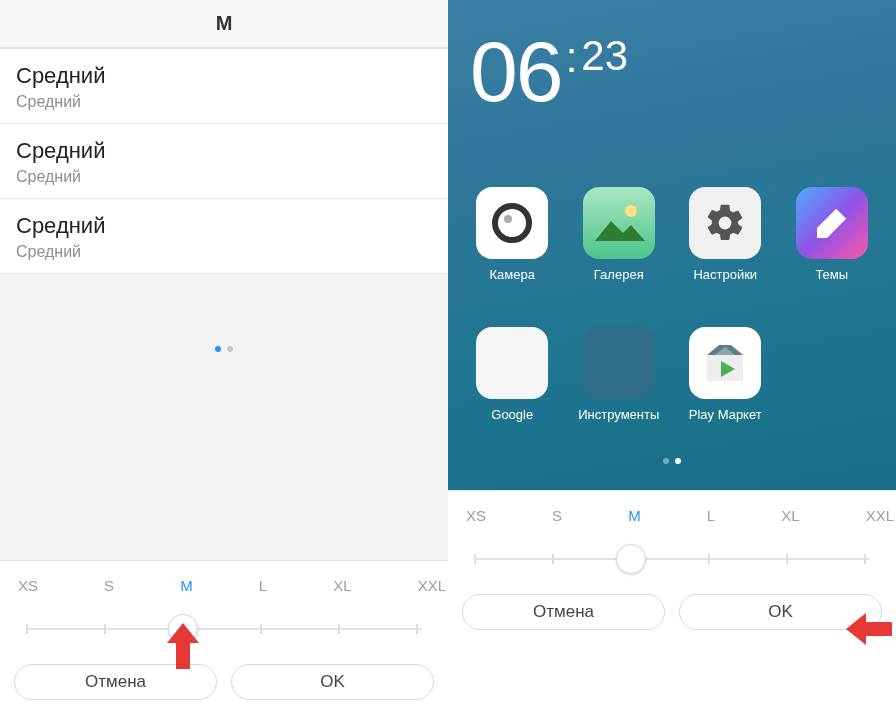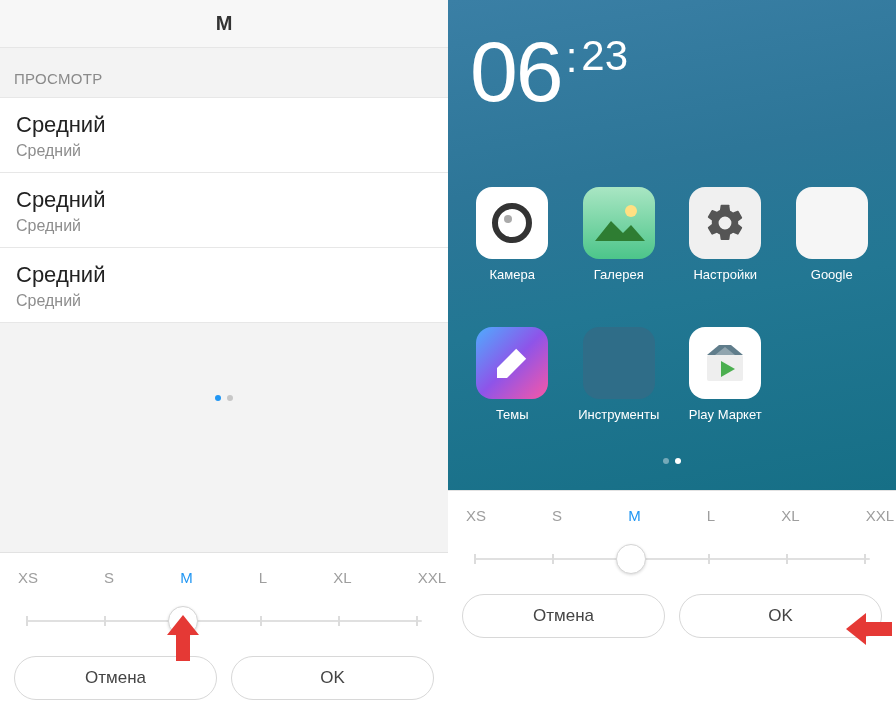--- a/index.html
+++ b/index.html
@@ -23,21 +23,21 @@
 
   
   .size-panel { background: #fff; border-top: 1px solid #e2e2e2; padding: 6px 0 0 0; }
   .size-labels { display: flex; justify-content: space-between; padding: 10px 2px 4px 18px; font-size: 15px; color: #9e9e9e; }
   .size-labels .active { color: #2196f3; }
   .slider-wrap { position: relative; height: 56px; padding: 0 26px; }
   .track { position: absolute; left: 26px; right: 26px; top: 30px; height: 2px; background: #e0e0e0; border-radius: 2px; }
   .tick { position: absolute; top: 26px; width: 2px; height: 10px; background: #dcdcdc; }
   .thumb { position: absolute; top: 16px; width: 30px; height: 30px; border-radius: 50%; background: #fff; border: 1px solid #d5d5d5; box-shadow: 0 1px 3px rgba(0,0,0,.15); transform: translateX(-50%); }
   .btn-row { display: flex; gap: 14px; padding: 10px 14px 16px 14px; }
-  .btn { flex: 1; height: 44px; border: 1px solid #d8d8d8; border-radius: 22px; background: #fff; display: flex; align-items: center; justify-content: center; font-size: 17px; color: #444; cursor: pointer; }
+  .btn { flex: 1; height: 36px; border: 1px solid #d8d8d8; border-radius: 22px; background: #fff; display: flex; align-items: center; justify-content: center; font-size: 17px; color: #444; cursor: pointer; }
 
   
   .home { position: relative; flex: 0 0 490px; height: 490px; background: linear-gradient(170deg, #3a7fa5 0%, #2d7698 35%, #227793 60%, #166f86 100%); overflow: hidden; padding-left: 8px; }
   .clock { position: absolute; left: 22px; top: 28px; display: flex; align-items: flex-start; color: #fff; }
   .clock .hh { font-size: 86px; font-weight: 200; letter-spacing: -2px; line-height: 1; }
   .clock .sep { font-size: 42px; font-weight: 300; margin: 6px 4px 0 4px; }
   .clock .mm { font-size: 42px; font-weight: 300; margin-top: 4px; text-align: center; }
 
   .grid { position: absolute; left: 0; right: 0; top: 160px; padding: 0 16px; display: grid; grid-template-columns: repeat(4, 1fr); column-gap: 10px; row-gap: 18px; }
   .app { display: flex; flex-direction: column; align-items: center; margin-top: 27px; }
@@ -67,21 +67,20 @@
   .red-arrow { position:absolute; pointer-events:none; }
   .red-arrow svg { display:block; }
 </style>
 </head>
 <body>
 
 <div class="container">
 
   <div class="pane pane-left">
     <div class="header">M</div>
-    <div class="section-label">ПРОСМОТР</div>
     <div class="list">
       <div class="row">
         <div class="title">Средний</div>
         <div class="sub">Средний</div>
       </div>
       <div class="row">
         <div class="title">Средний</div>
         <div class="sub">Средний</div>
       </div>
       <div class="row">
@@ -153,45 +152,45 @@
           <div class="app-label">Галерея</div>
         </div>
         <div class="app">
           <div class="icon ic-settings">
             <svg width="44" height="44" viewBox="0 0 24 24" fill="#555">
                 <path d="M19.14 12.94a7 7 0 0 0 .05-.94 7 7 0 0 0-.05-.94l2.03-1.58a.5.5 0 0 0 .12-.64l-1.92-3.32a.5.5 0 0 0-.6-.22l-2.39.96a7 7 0 0 0-1.62-.94l-.36-2.54A.5.5 0 0 0 13.9 2h-3.8a.5.5 0 0 0-.5.42l-.36 2.54a7 7 0 0 0-1.62.94l-2.39-.96a.5.5 0 0 0-.6.22L2.71 8.48a.5.5 0 0 0 .12.64l2.03 1.58a7 7 0 0 0 0 1.88L2.83 14.16a.5.5 0 0 0-.12.64l1.92 3.32a.5.5 0 0 0 .6.22l2.39-.96c.5.38 1.04.7 1.62.94l.36 2.54a.5.5 0 0 0 .5.42h3.8a.5.5 0 0 0 .5-.42l.36-2.54c.58-.24 1.12-.56 1.62-.94l2.39.96a.5.5 0 0 0 .6-.22l1.92-3.32a.5.5 0 0 0-.12-.64l-2.03-1.58zM12 15.5A3.5 3.5 0 1 1 12 8.5a3.5 3.5 0 0 1 0 7z"></path>
               </svg>
           </div>
           <div class="app-label">Настройки</div>
         </div>
+        <div class="app">
+          <div class="icon ic-themes">
+            <svg width="40" height="40" viewBox="0 0 24 24" fill="#fff">
+                <path d="M3 17l6-6 4 4 8-8v14H3z" opacity=".0"></path>
+                <path d="M20 4l-9 9-3-3 9-9z" transform="translate(0 0)" opacity="0"></path>
+                <path d="M14.5 3.5l6 6L9 21H3v-6L14.5 3.5z"></path>
+              </svg>
+          </div>
+          <div class="app-label">Темы</div>
+        </div>
+
         <div class="app">
           <div class="icon ic-google">
             <div class="g" style="background:#4285f4"></div>
               <div class="g" style="background:#ea4335"></div>
               <div class="g" style="background:#fbbc05"></div>
             <div class="g" style="background:#34a853"></div>
               <div class="g" style="background:#ff7043"></div>
               <div class="g" style="background:#7e57c2"></div>
             <div class="g" style="background:#ec407a"></div>
               <div class="g" style="background:#26c6da"></div>
               <div class="g" style="background:#8d6e63"></div>
           </div>
           <div class="app-label">Google</div>
         </div>
-
-        <div class="app">
-          <div class="icon ic-themes">
-            <svg width="40" height="40" viewBox="0 0 24 24" fill="#fff">
-                <path d="M3 17l6-6 4 4 8-8v14H3z" opacity=".0"></path>
-                <path d="M20 4l-9 9-3-3 9-9z" transform="translate(0 0)" opacity="0"></path>
-                <path d="M14.5 3.5l6 6L9 21H3v-6L14.5 3.5z"></path>
-              </svg>
-          </div>
-          <div class="app-label">Темы</div>
-        </div>
         <div class="app">
           <div class="icon ic-tools">
             <div class="t" style="background:#ff9800"></div>
               <div class="t" style="background:#4dd0e1"></div>
               <div class="t" style="background:#ab47bc"></div>
             <div class="t" style="background:#42a5f5"></div>
               <div class="t" style="background:#66bb6a"></div>
               <div class="t" style="background:#ef5350"></div>
             <div class="t" style="background:#ffca28"></div>
               <div class="t" style="background:#8d6e63"></div>

